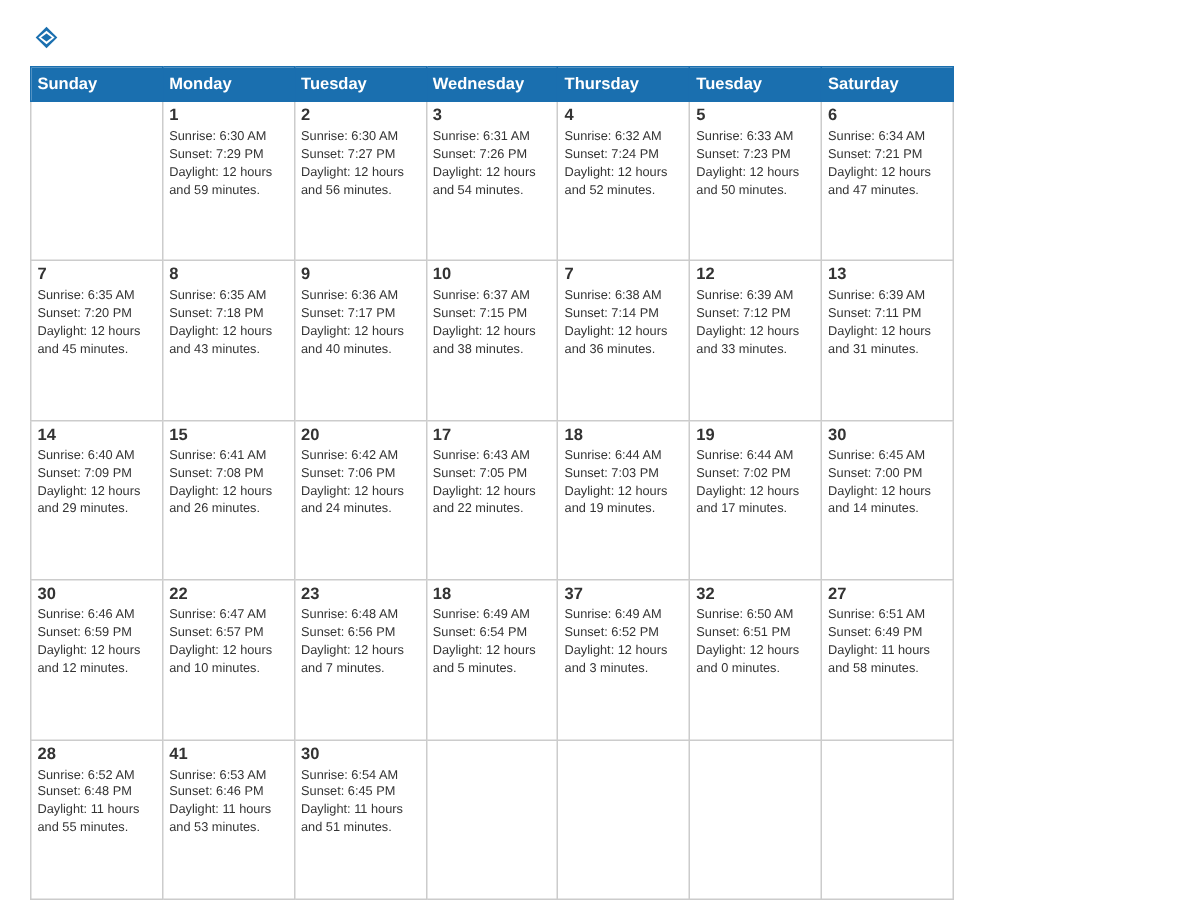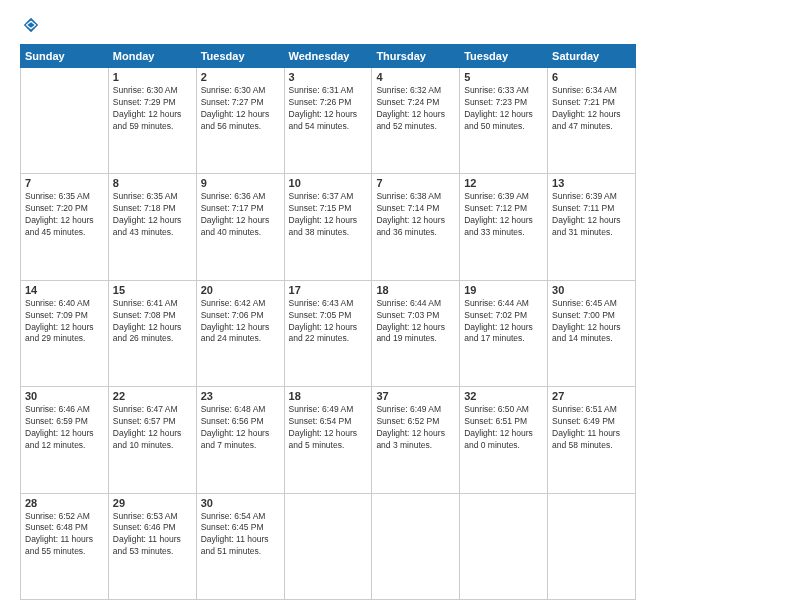--- a/index.html
+++ b/index.html
@@ -244,21 +244,21 @@
             <span class="day-number">27</span>
             <div class="day-info">Sunrise: 6:51 AM<br>Sunset: 6:49 PM<br>Daylight: 11 hours<br>and 58 minutes.</div>
           </td>
         </tr>
         <tr class="last-row">
           <td>
             <span class="day-number">28</span>
             <div class="day-info">Sunrise: 6:52 AM<br>Sunset: 6:48 PM<br>Daylight: 11 hours<br>and 55 minutes.</div>
           </td>
           <td>
-            <span class="day-number">29</span>
+            <span class="day-number">41</span>
             <div class="day-info">Sunrise: 6:53 AM<br>Sunset: 6:46 PM<br>Daylight: 11 hours<br>and 53 minutes.</div>
           </td>
           <td>
             <span class="day-number">30</span>
             <div class="day-info">Sunrise: 6:54 AM<br>Sunset: 6:45 PM<br>Daylight: 11 hours<br>and 51 minutes.</div>
           </td>
           <td class="empty"></td>
           <td class="empty"></td>
           <td class="empty"></td>
           <td class="empty"></td>

